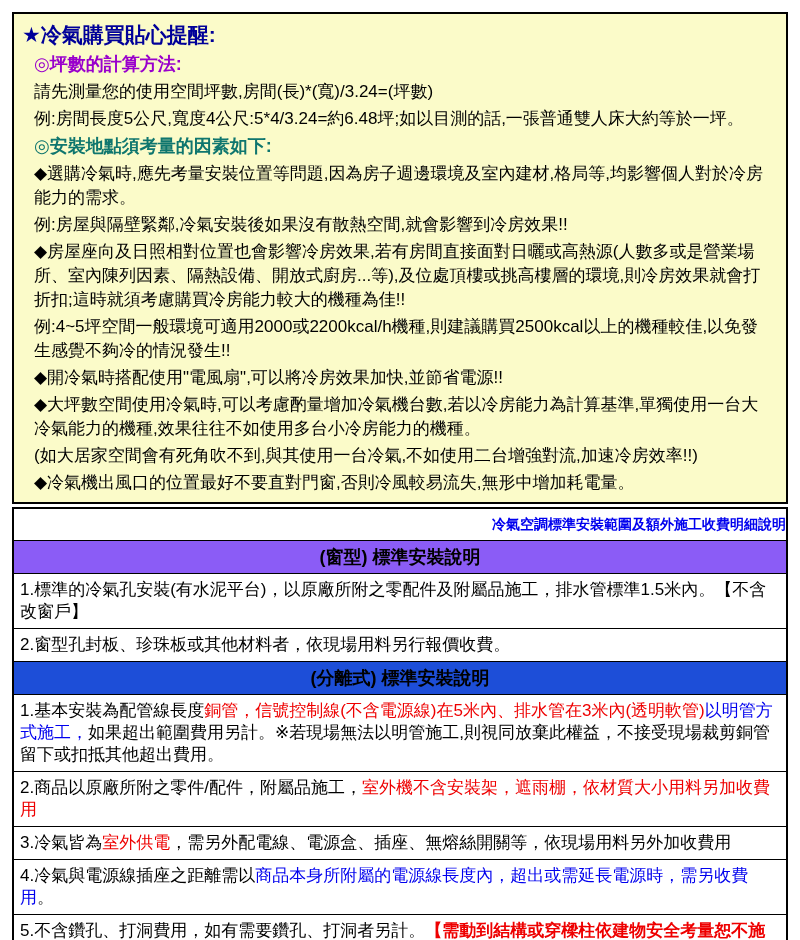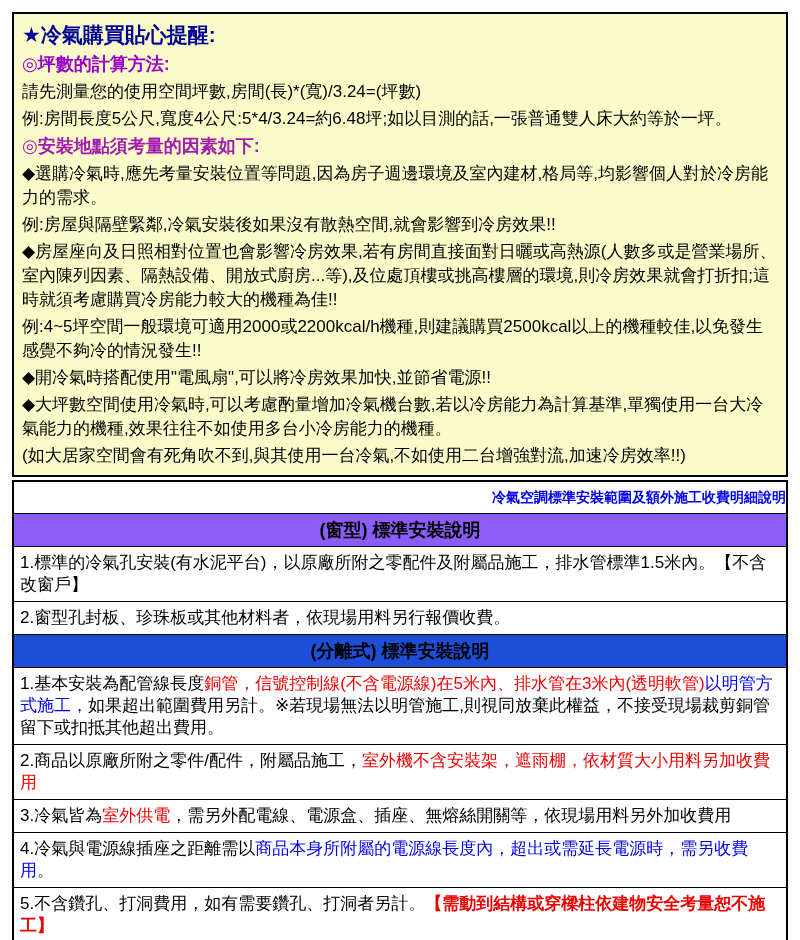--- a/index.html
+++ b/index.html
@@ -23,21 +23,21 @@
     background: #FBFBC9;
     padding: 2px 8px 4px 8px;
     margin-bottom: 3px;
   }
   .tips-title {
     font-size: 21px;
     font-weight: bold;
     margin: 5px 0 3px 0;
   }
   .tips p {
-    margin: 3px 0;
+    margin: 3px 12px;
     line-height: 24px;
   }
   .tips p.purple-header {
     font-size: 18px;
     font-weight: bold;
     line-height: 25px;
   }
   .tips p.body {
     font-size: 17px;
     color: #000000;
@@ -79,28 +79,29 @@
 <body>
 
 <div class="page">
 
   <div class="tips" style="background: rgb(251, 251, 201);">
     <div class="tips-title" style="color: rgb(0, 0, 153);">★冷氣購買貼心提醒:</div>
     <div>
         <p class="purple-header" style="color: rgb(153, 0, 204);">◎坪數的計算方法:</p>
         <p class="body">請先測量您的使用空間坪數,房間(長)*(寬)/3.24=(坪數)</p>
         <p class="body">例:房間長度5公尺,寬度4公尺:5*4/3.24=約6.48坪;如以目測的話,一張普通雙人床大約等於一坪。</p>
-        <p class="purple-header" style="color: #a21caf;">◎安裝地點須考量的因素如下:</p>
+        <p class="purple-header" style="color: #0f766e;">◎安裝地點須考量的因素如下:</p>
         <p class="body">◆選購冷氣時,應先考量安裝位置等問題,因為房子週邊環境及室內建材,格局等,均影響個人對於冷房能力的需求。</p>
         <p class="body">例:房屋與隔壁緊鄰,冷氣安裝後如果沒有散熱空間,就會影響到冷房效果!!</p>
         <p class="body">◆房屋座向及日照相對位置也會影響冷房效果,若有房間直接面對日曬或高熱源(人數多或是營業場所、室內陳列因素、隔熱設備、開放式廚房...等),及位處頂樓或挑高樓層的環境,則冷房效果就會打折扣;這時就須考慮購買冷房能力較大的機種為佳!!</p>
         <p class="body">例:4~5坪空間一般環境可適用2000或2200kcal/h機種,則建議購買2500kcal以上的機種較佳,以免發生感覺不夠冷的情況發生!!</p>
         <p class="body">◆開冷氣時搭配使用"電風扇",可以將冷房效果加快,並節省電源!!</p>
         <p class="body">◆大坪數空間使用冷氣時,可以考慮酌量增加冷氣機台數,若以冷房能力為計算基準,單獨使用一台大冷氣能力的機種,效果往往不如使用多台小冷房能力的機種。</p>
         <p class="body">(如大居家空間會有死角吹不到,與其使用一台冷氣,不如使用二台增強對流,加速冷房效率!!)</p>
+        <p class="body">◆冷氣機出風口的位置最好不要直對門窗,否則冷風較易流失,無形中增加耗電量。</p>
       </div>
   </div>
 
   <div class="fees">
     <div class="fee-title" style="color: rgb(0, 0, 238);">冷氣空調標準安裝範圍及額外施工收費明細說明</div>
 
     <div class="fee-header" style="background: #8b5cf6; text-align: center;">(窗型) 標準安裝說明</div>
     <div class="fee-rows">
         <div class="fee-row"><span style="color: rgb(0, 0, 0);">1.標準的冷氣孔安裝(有水泥平台)，以原廠所附之零配件及附屬品施工，排水管標準1.5米內。【不含改窗戶】</span></div>
         <div class="fee-row"><span style="color: rgb(0, 0, 0);">2.窗型孔封板、珍珠板或其他材料者，依現場用料另行報價收費。</span></div>

